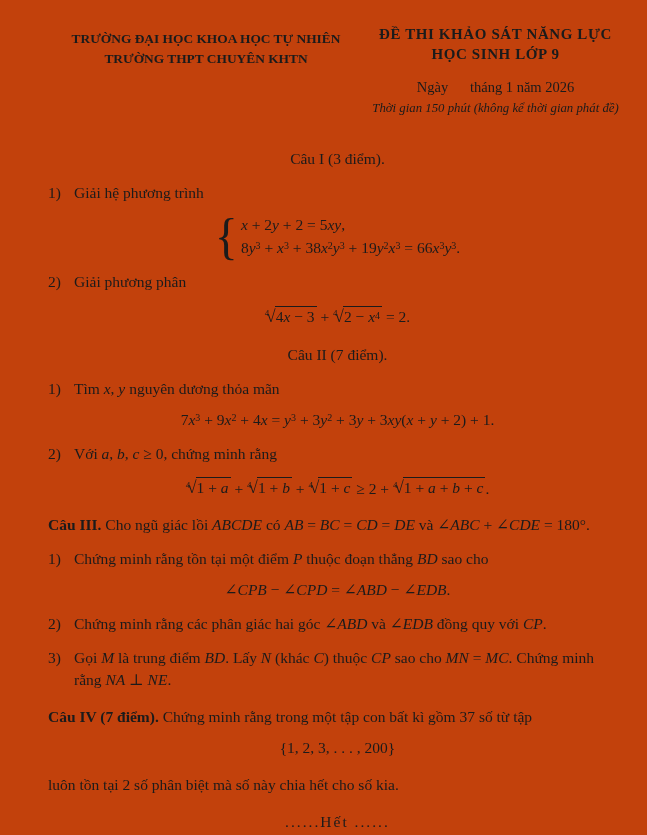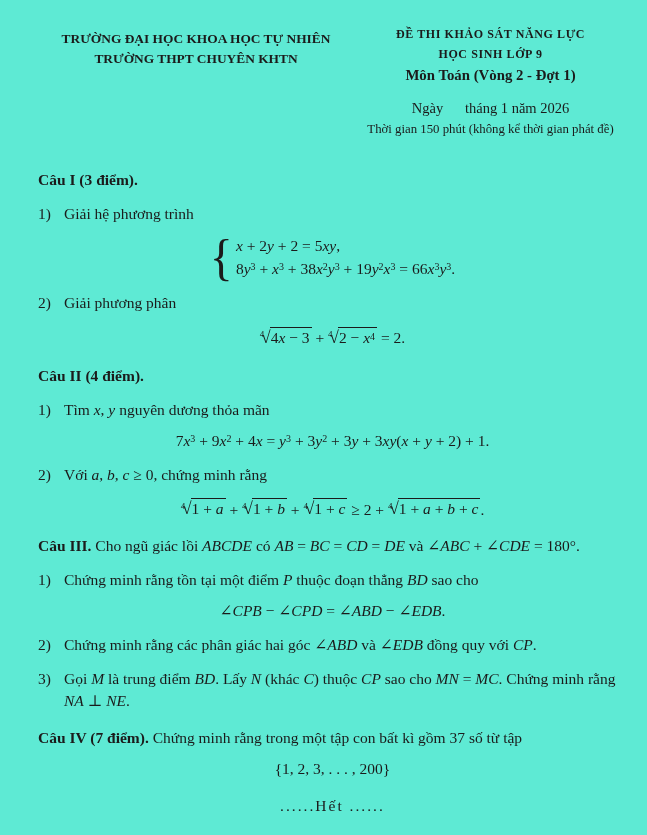--- a/index.html
+++ b/index.html
@@ -1,32 +1,32 @@
 <!DOCTYPE html>
 <html><head>
 <meta charset="utf-8">
 <style>
   html,body{margin:0;padding:0;background:#ffffff;}
   .page{
     width:647px;height:835px;box-sizing:border-box;overflow:hidden;
-    background:#5eead4;color:#1b1b1b;position:relative;
+    background:#c2410c;color:#1b1b1b;position:relative;
     font-family:"Liberation Serif","DejaVu Serif",serif;
     font-size:15.5px;line-height:22px;
-    padding:24px 20px 0 38px;
+    padding:24px 20px 0 48px;
   }
   
   .hdr{display:flex;margin-bottom:30px;}
   .hdr-left{width:316px;text-align:center;font-weight:bold;font-size:13.4px;line-height:20px;padding-top:5px;}
   .hdr-right{flex:1;text-align:center;line-height:20px;}
-  .hr-t{font-weight:bold;font-size:12px;letter-spacing:0.6px;}
+  .hr-t{font-weight:bold;font-size:15px;letter-spacing:0.6px;}
   .hr-subject{font-weight:bold;font-size:14.8px;margin-top:1px;}
   .hr-date{font-size:14.5px;white-space:pre;margin-top:13px;}
-  .hr-duration{font-size:12.8px;margin-top:1px;}
+  .hr-duration{font-size:12.8px;margin-top:1px;font-style:italic;}
   
-  .sec-heading{font-weight:bold;margin:16px 0 0;}
+  .sec-heading{font-weight:normal;margin:16px 0 0;text-align:center;}
   .para{margin:15px 0 0;}
   .para b{font-weight:bold;}
   .item{display:flex;margin:12px 0 0;}
   .inum{width:26px;flex:0 0 26px;}
   .itext{flex:1;padding-right:4px;}
   .disp{text-align:center;margin:9px 0 2px;}
   
   .m i,.math i{font-style:italic;font-family:"Liberation Serif","DejaVu Serif",serif;}
   .m,.math{font-family:"Liberation Serif","DejaVu Serif","DejaVu Sans",serif;}
   sup{font-size:10px;vertical-align:0.45em;line-height:0;}
@@ -49,21 +49,20 @@
 <div class="page">
 
   <div class="hdr">
     <div class="hdr-left">
       <div>TRƯỜNG ĐẠI HỌC KHOA HỌC TỰ NHIÊN</div>
       <div>TRƯỜNG THPT CHUYÊN KHTN</div>
     </div>
     <div class="hdr-right">
       <div class="hr-t">ĐỀ THI KHẢO SÁT NĂNG LỰC</div>
       <div class="hr-t">HỌC SINH LỚP 9</div>
-      <div class="hr-subject">Môn Toán (Vòng 2 - Đợt 1)</div>
       <div class="hr-date">Ngày      tháng 1 năm 2026</div>
       <div class="hr-duration">Thời gian 150 phút (không kể thời gian phát đề)</div>
     </div>
   </div>
 
   <div class="sec-heading">Câu I (3 điểm).</div>
   <div class="item">
     <span class="inum">1)</span>
     <span class="itext">Giải hệ phương trình</span>
   </div>
@@ -75,21 +74,21 @@
         <span class="cline math">8<i>y</i><sup>3</sup> + <i>x</i><sup>3</sup> + 38<i>x</i><sup>2</sup><i>y</i><sup>3</sup> + 19<i>y</i><sup>2</sup><i>x</i><sup>3</sup> = 66<i>x</i><sup>3</sup><i>y</i><sup>3</sup>.</span>
       </span>
     </span>
   </div>
   <div class="item">
     <span class="inum">2)</span>
     <span class="itext">Giải phương phân</span>
   </div>
   <div class="disp math"><span class="rt"><span class="ri">4</span><span class="rs">√</span><span class="rb">4<i>x</i> − 3</span></span> + <span class="rt"><span class="ri">4</span><span class="rs">√</span><span class="rb">2 − <i>x</i><sup>4</sup></span></span> = 2.</div>
 
-  <div class="sec-heading">Câu II (4 điểm).</div>
+  <div class="sec-heading">Câu II (7 điểm).</div>
   <div class="item">
     <span class="inum">1)</span>
     <span class="itext">Tìm <span class="m"><i>x</i>, <i>y</i></span> nguyên dương thỏa mãn</span>
   </div>
   <div class="disp math">7<i>x</i><sup>3</sup> + 9<i>x</i><sup>2</sup> + 4<i>x</i> = <i>y</i><sup>3</sup> + 3<i>y</i><sup>2</sup> + 3<i>y</i> + 3<i>x</i><i>y</i>(<i>x</i> + <i>y</i> + 2) + 1.</div>
   <div class="item">
     <span class="inum">2)</span>
     <span class="itext">Với <span class="m"><i>a</i>, <i>b</i>, <i>c</i> ≥ 0</span>, chứng minh rằng</span>
   </div>
   <div class="disp math"><span class="rt"><span class="ri">4</span><span class="rs">√</span><span class="rb">1 + <i>a</i></span></span> + <span class="rt"><span class="ri">4</span><span class="rs">√</span><span class="rb">1 + <i>b</i></span></span> + <span class="rt"><span class="ri">4</span><span class="rs">√</span><span class="rb">1 + <i>c</i></span></span> ≥ 2 + <span class="rt"><span class="ri">4</span><span class="rs">√</span><span class="rb">1 + <i>a</i> + <i>b</i> + <i>c</i></span></span>.</div>
@@ -108,16 +107,17 @@
   </div>
   <div class="item">
     <span class="inum">3)</span>
     <span class="itext">Gọi <span class="m"><i>M</i></span> là trung điểm <span class="m"><i>B</i><i>D</i></span>. Lấy <span class="m"><i>N</i></span> (khác <span class="m"><i>C</i></span>) thuộc <span class="m"><i>C</i><i>P</i></span> sao cho <span class="m"><i>M</i><i>N</i> = <i>M</i><i>C</i></span>. Chứng minh rằng <span class="m"><i>N</i><i>A</i> ⊥ <i>N</i><i>E</i></span>.</span>
   </div>
 
   <div class="para">
     <b>Câu IV (7 điểm).</b><span> Chứng minh rằng trong một tập con bất kì gồm 37 số từ tập</span>
   </div>
   <div class="disp math">{1, 2, 3, . . . , 200}</div>
+  <div class="para">luôn tồn tại 2 số phân biệt mà số này chia hết cho số kia.</div>
 
   <div class="footer">......Hết ......</div>
 
 </div>
 
 </body></html>

